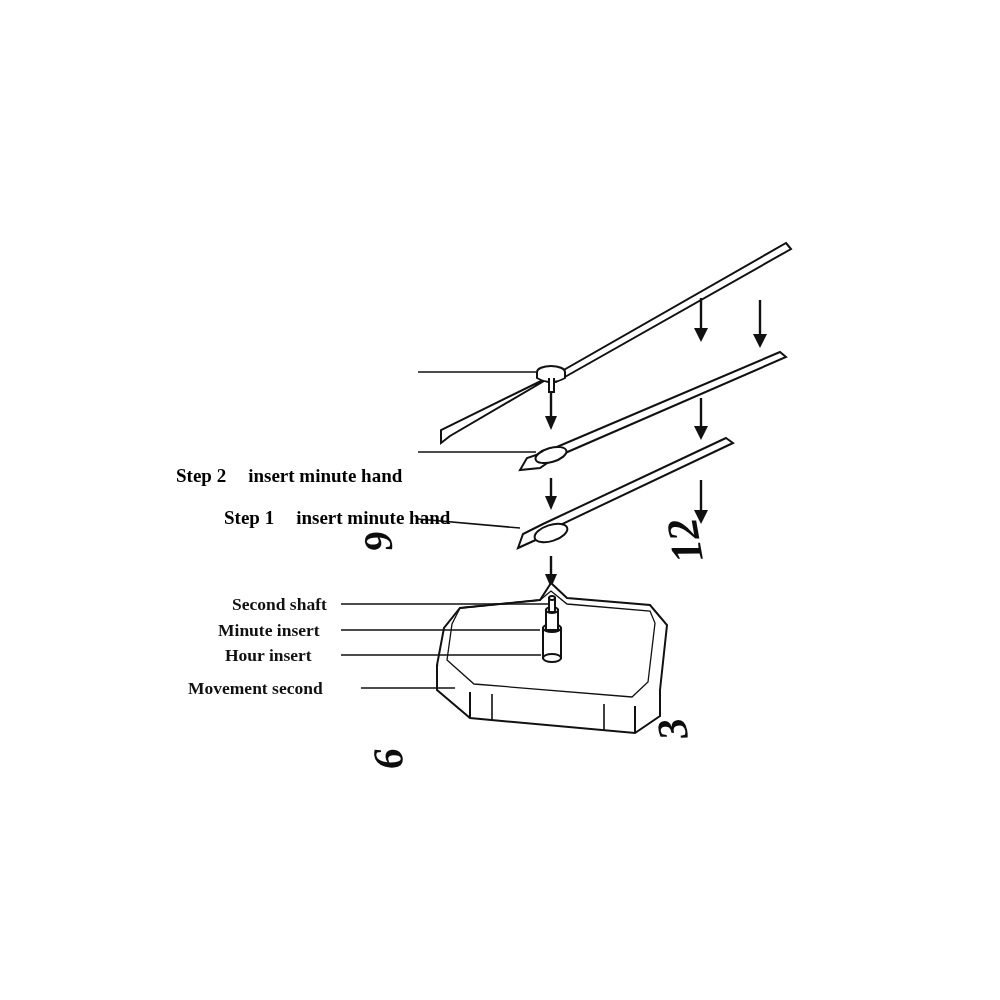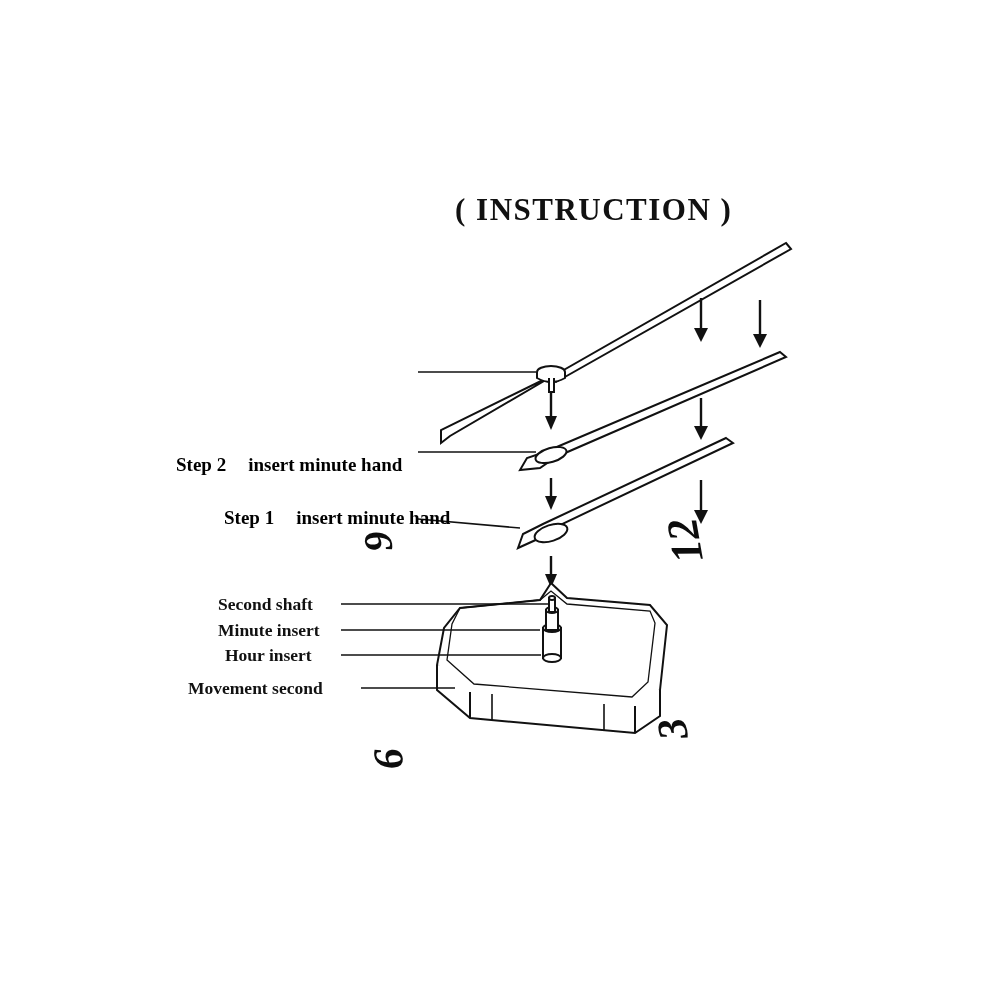--- a/index.html
+++ b/index.html
@@ -69,21 +69,20 @@
     font-weight: bold;
     font-style: italic;
     color: #0d0d0d;
   }
 </style>
 </head>
 <body>
 
 <div id="page">
 
-  <div class="title">( INSTRUCTION )</div>
 
   <svg class="overlay" viewBox="0 0 1000 1000">
 
     <g>
       <polygon points="786,243 791,249 556,382 548,379" fill="#ffffff" stroke="#111111" stroke-width="2"></polygon>
 
       <polygon points="541,381 556,374 450,436 441,443 441,430" fill="#ffffff" stroke="#111111" stroke-width="2"></polygon>
 
       <ellipse cx="551" cy="372" rx="14" ry="6" fill="#ffffff" stroke="#111111" stroke-width="2"></ellipse>
       <path d="M537,372 L537,378 Q551,386 565,378 L565,372" fill="#ffffff" stroke="#111111" stroke-width="2"></path>
@@ -151,32 +150,32 @@
     <g>
       <line x1="341" y1="604" x2="430" y2="604" stroke="#111111" stroke-width="1.5"></line>
       <path d="M430,604 L548,604" stroke="#111111" stroke-width="1.5" fill="none"></path>
       <line x1="341" y1="630" x2="540" y2="630" stroke="#111111" stroke-width="1.5"></line>
       <line x1="341" y1="655" x2="541" y2="655" stroke="#111111" stroke-width="1.5"></line>
       <line x1="361" y1="688" x2="455" y2="688" stroke="#111111" stroke-width="1.5"></line>
     </g>
   </svg>
 
 
-  <div class="step-row" style="left:176px; top:454px;">
+  <div class="step-row" style="left:176px; top:465px;">
     <span class="step-num">Step 2</span>
     <span class="step-text">insert minute hand</span>
   </div>
 
   <div class="step-row" style="left:176px; top:507px;margin-left:48px;">
     <span class="step-num">Step 1</span>
     <span class="step-text">insert minute hand</span>
   </div>
 
 
-  <div class="shaft-label" style="left:218px; top:594px;">Second shaft</div>
+  <div class="shaft-label" style="left:232px; top:594px;">Second shaft</div>
   <div class="shaft-label" style="left:218px; top:620px;">Minute insert</div>
   <div class="shaft-label" style="left:225px; top:645px;">Hour insert</div>
   <div class="shaft-label" style="left:188px; top:678px;">Movement second</div>
 
   <div class="clocknum" style="left:368px; top:518px; font-size:40px; transform:rotate(-97deg);">9</div>
   <div class="clocknum" style="left:663px; top:515px; font-size:44px; transform:rotate(-100deg);">12</div>
   <div class="clocknum" style="left:662px; top:705px; font-size:42px; transform:rotate(-100deg);">3</div>
   <div class="clocknum" style="left:378px; top:735px; font-size:42px; transform:rotate(-95deg);">6</div>
 
 </div>

